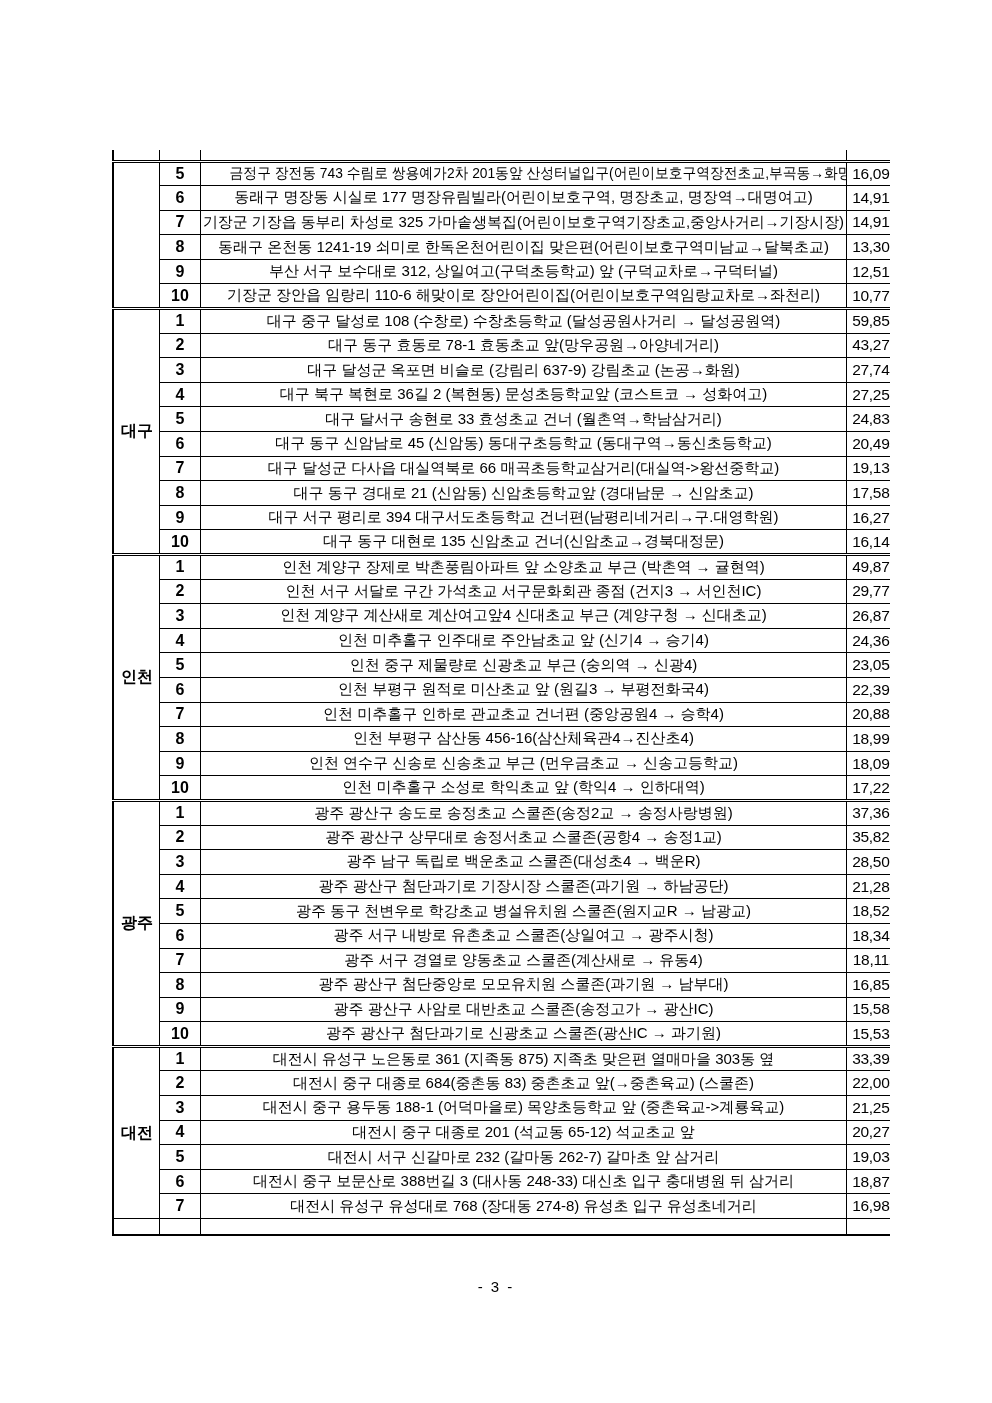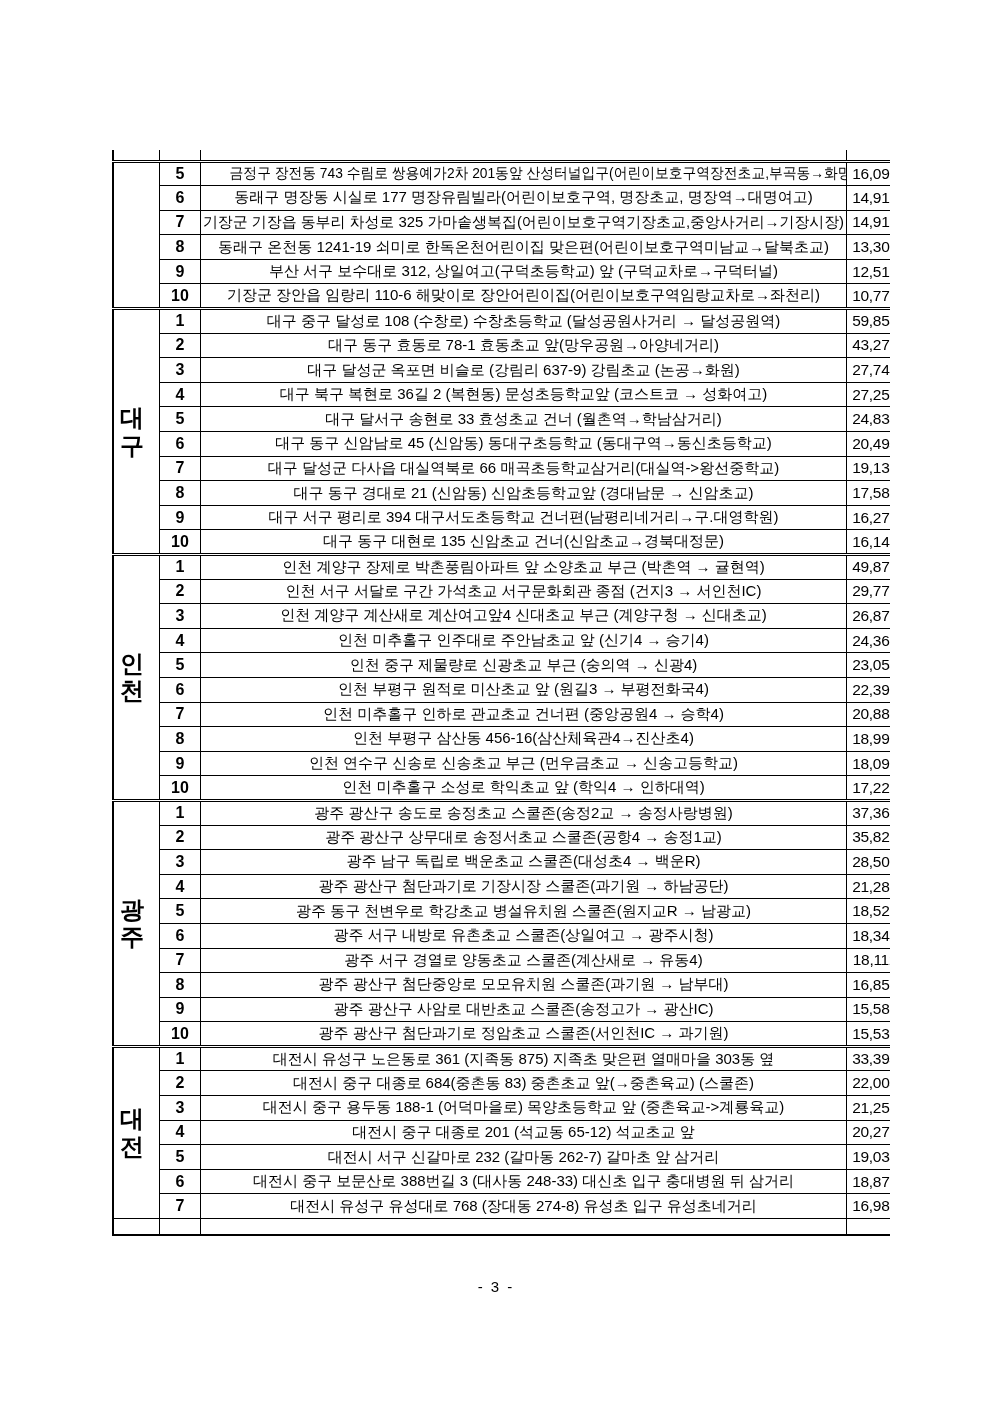--- a/index.html
+++ b/index.html
@@ -10,21 +10,21 @@
   .table-clip{
     position:absolute;left:112px;top:150px;width:778px;height:1094px;
     overflow:hidden;
   }
   table.rank{
     border-collapse:collapse;table-layout:fixed;width:776px;
     margin-top:-6px;border:2px solid #000;
   }
   td{border:1px solid #000;padding:0;overflow:hidden;}
   td.region{
-    width:33px;font-weight:bold;font-size:24px;text-align:left;
+    width:33px;font-weight:bold;font-size:16px;text-align:right;
     word-break:break-all;line-height:1.15;padding:0 6px;
   }
   td.no{width:40px;text-align:center;font-weight:bold;font-size:16px;}
   td.desc{width:645px;text-align:center;font-size:15px;white-space:nowrap;}
   td.desc .fit{display:inline-block;white-space:nowrap;}
   td.val{width:56px;text-align:center;font-size:15.5px;letter-spacing:-0.3px;}
   tr{height:24.6px;}
   tr.stub{height:16px;}
   tr.stub td{border-bottom:1px solid #000;}
   tr.section-start td{border-top:3px double #000;}
@@ -219,21 +219,21 @@
           <td class="desc"><span class="fit">광주 광산구 첨단중앙로 모모유치원 스쿨존(과기원 → 남부대)</span></td>
           <td class="val">16,857</td>
         </tr>
         <tr>
           <td class="no">9</td>
           <td class="desc"><span class="fit">광주 광산구 사암로 대반초교 스쿨존(송정고가 → 광산IC)</span></td>
           <td class="val">15,587</td>
         </tr>
         <tr>
           <td class="no">10</td>
-          <td class="desc"><span class="fit">광주 광산구 첨단과기로 정암초교 스쿨존(서인천IC → 과기원)</span></td>
+          <td class="desc"><span class="fit">광주 광산구 첨단과기로 신광초교 스쿨존(광산IC → 과기원)</span></td>
           <td class="val">15,533</td>
         </tr>
         <tr class="section-start">
           <td class="region" rowspan="7">대전</td>
           <td class="no">1</td>
           <td class="desc"><span class="fit">대전시 유성구 노은동로 361 (지족동 875) 지족초 맞은편 열매마을 303동 옆</span></td>
           <td class="val">33,394</td>
         </tr>
         <tr>
           <td class="no">2</td>

